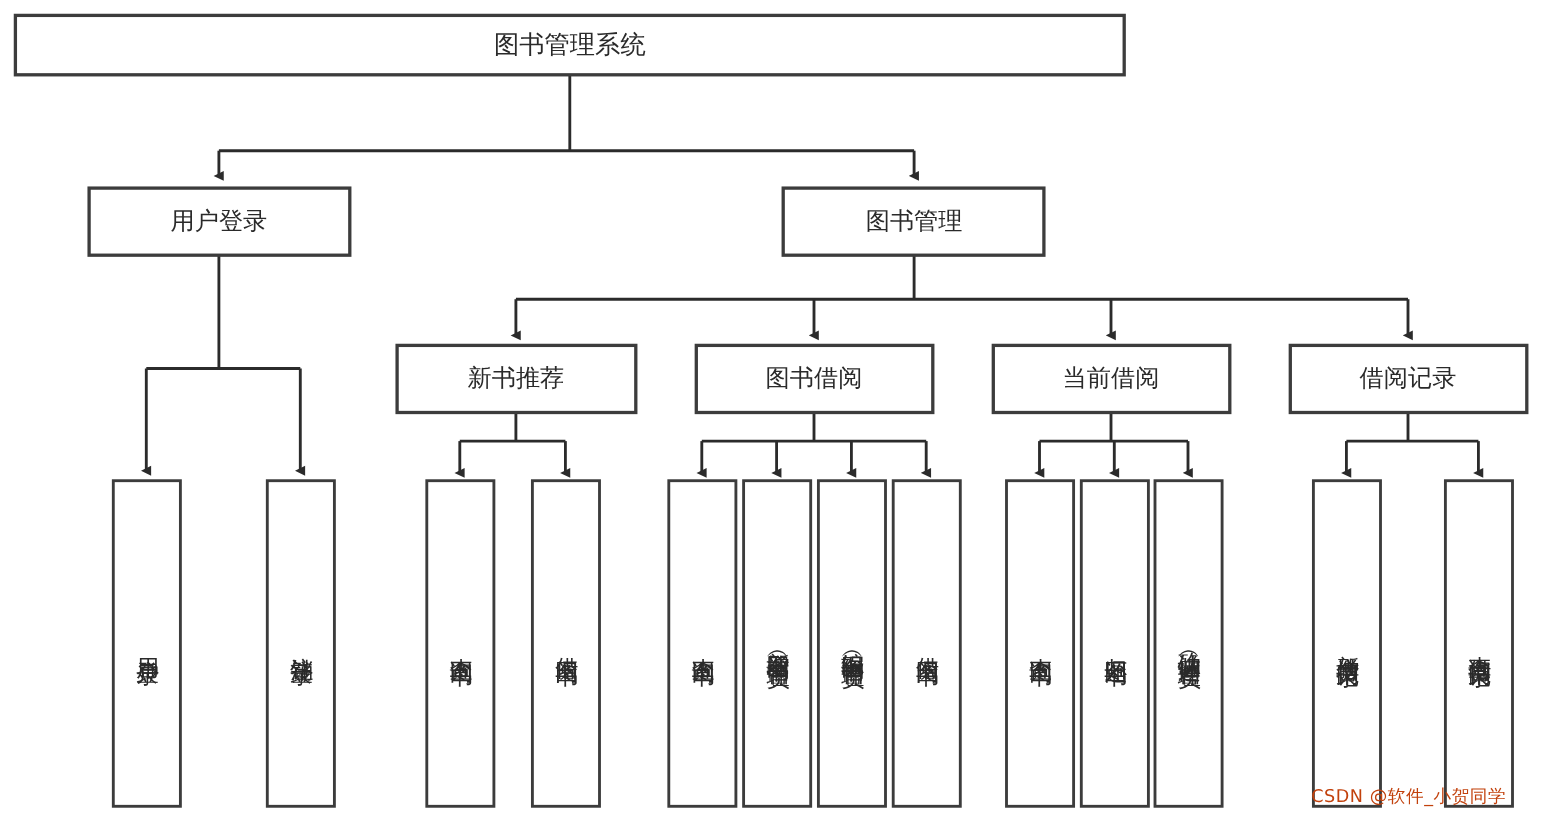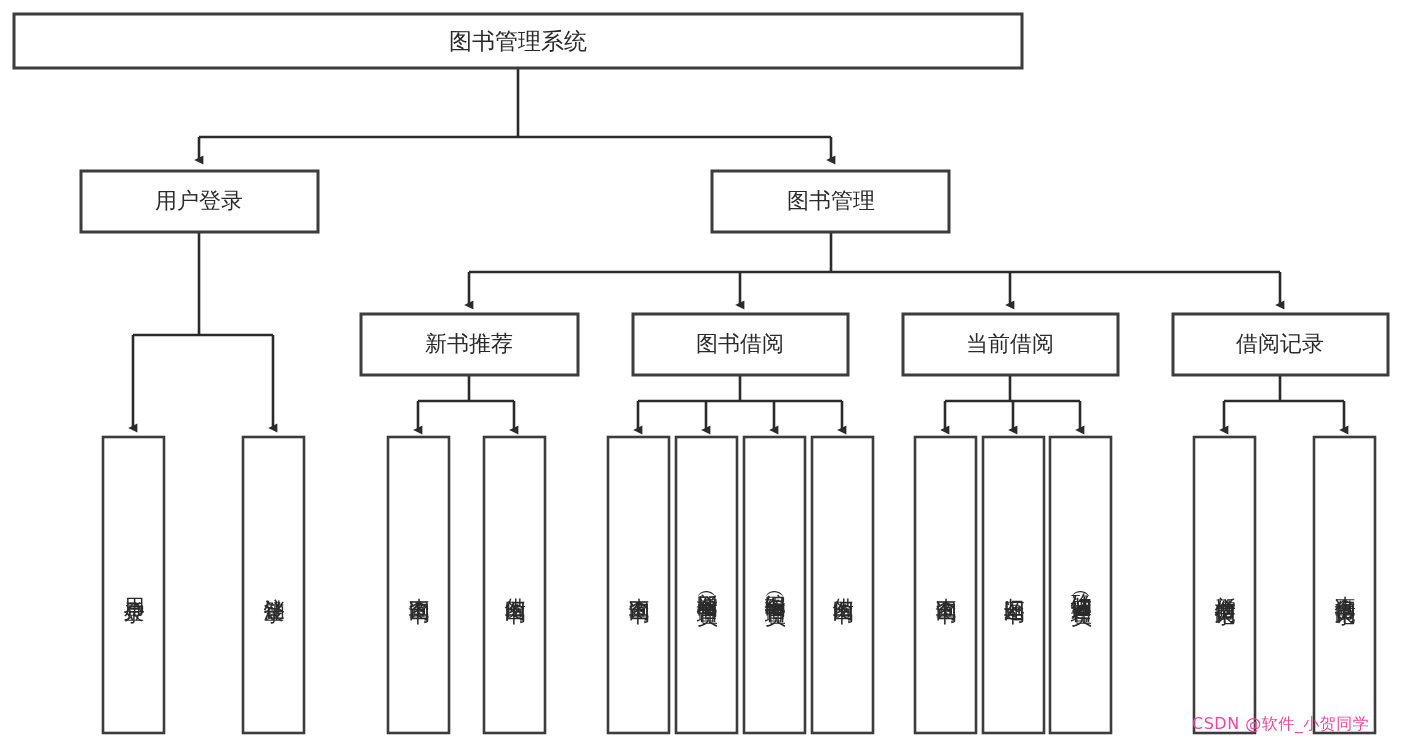--- a/index.html
+++ b/index.html
@@ -71,21 +71,21 @@
     color: #2a2a2a;
     white-space: nowrap;
     pointer-events: none;
   }
   .watermark {
     position: absolute;
     left: 1192px;
     top: 714px;
     font-family: "DejaVu Sans", "Liberation Sans", sans-serif;
     font-size: 16px;
-    color: #ec4899;
+    color: #c2410c;
     white-space: nowrap;
     letter-spacing: 0.5px;
   }
 </style>
 </head>
 <body>
 
 <div id="diagram-root">
 
   <svg id="tree-svg" viewBox="0 0 1405 747">

